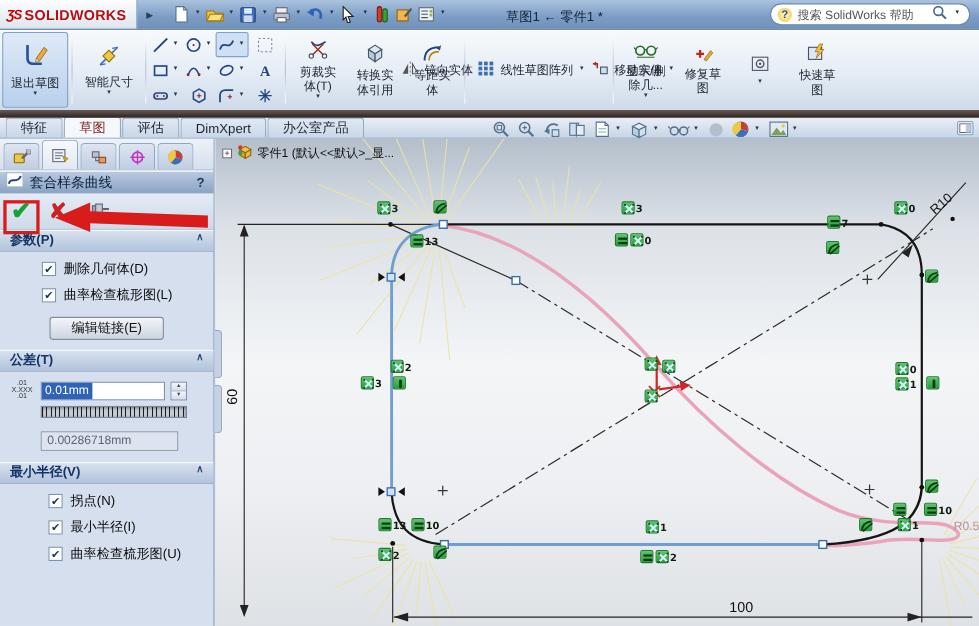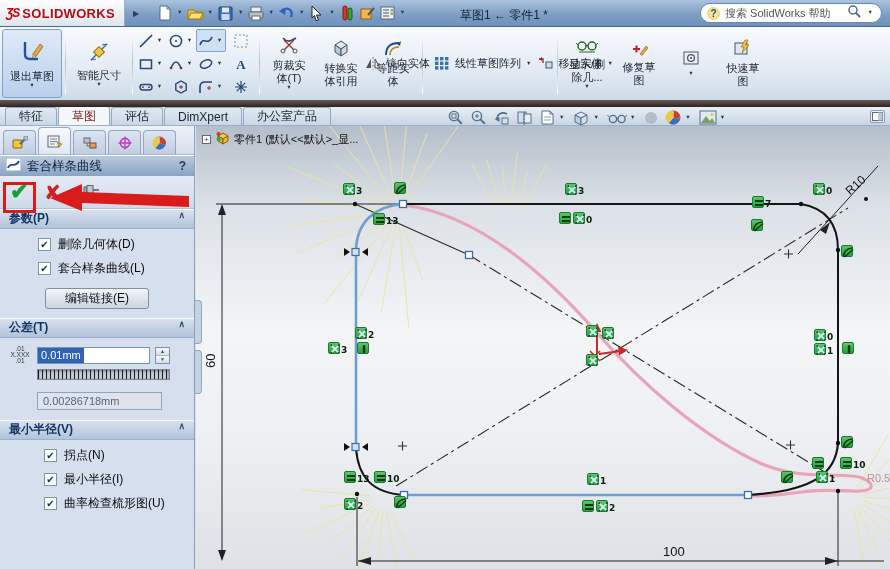--- a/index.html
+++ b/index.html
@@ -978,21 +978,21 @@
     <span>参数(P)</span>
     <span class="chev">∧</span>
   </div>
   <div>
     <div class="cbrow">
       <span class="cbbox">✔</span>
       <span>删除几何体(D)</span>
     </div>
     <div class="cbrow">
       <span class="cbbox">✔</span>
-      <span>套合样条曲线(L)</span>
+      <span>曲率检查梳形图(L)</span>
     </div>
     <button class="editbtn" style="border-radius:3px">编辑链接(E)</button>
   </div>
 
   <div class="sechead">
     <span>公差(T)</span>
     <span class="chev">∧</span>
   </div>
   <div>
     <div class="tolrow">

